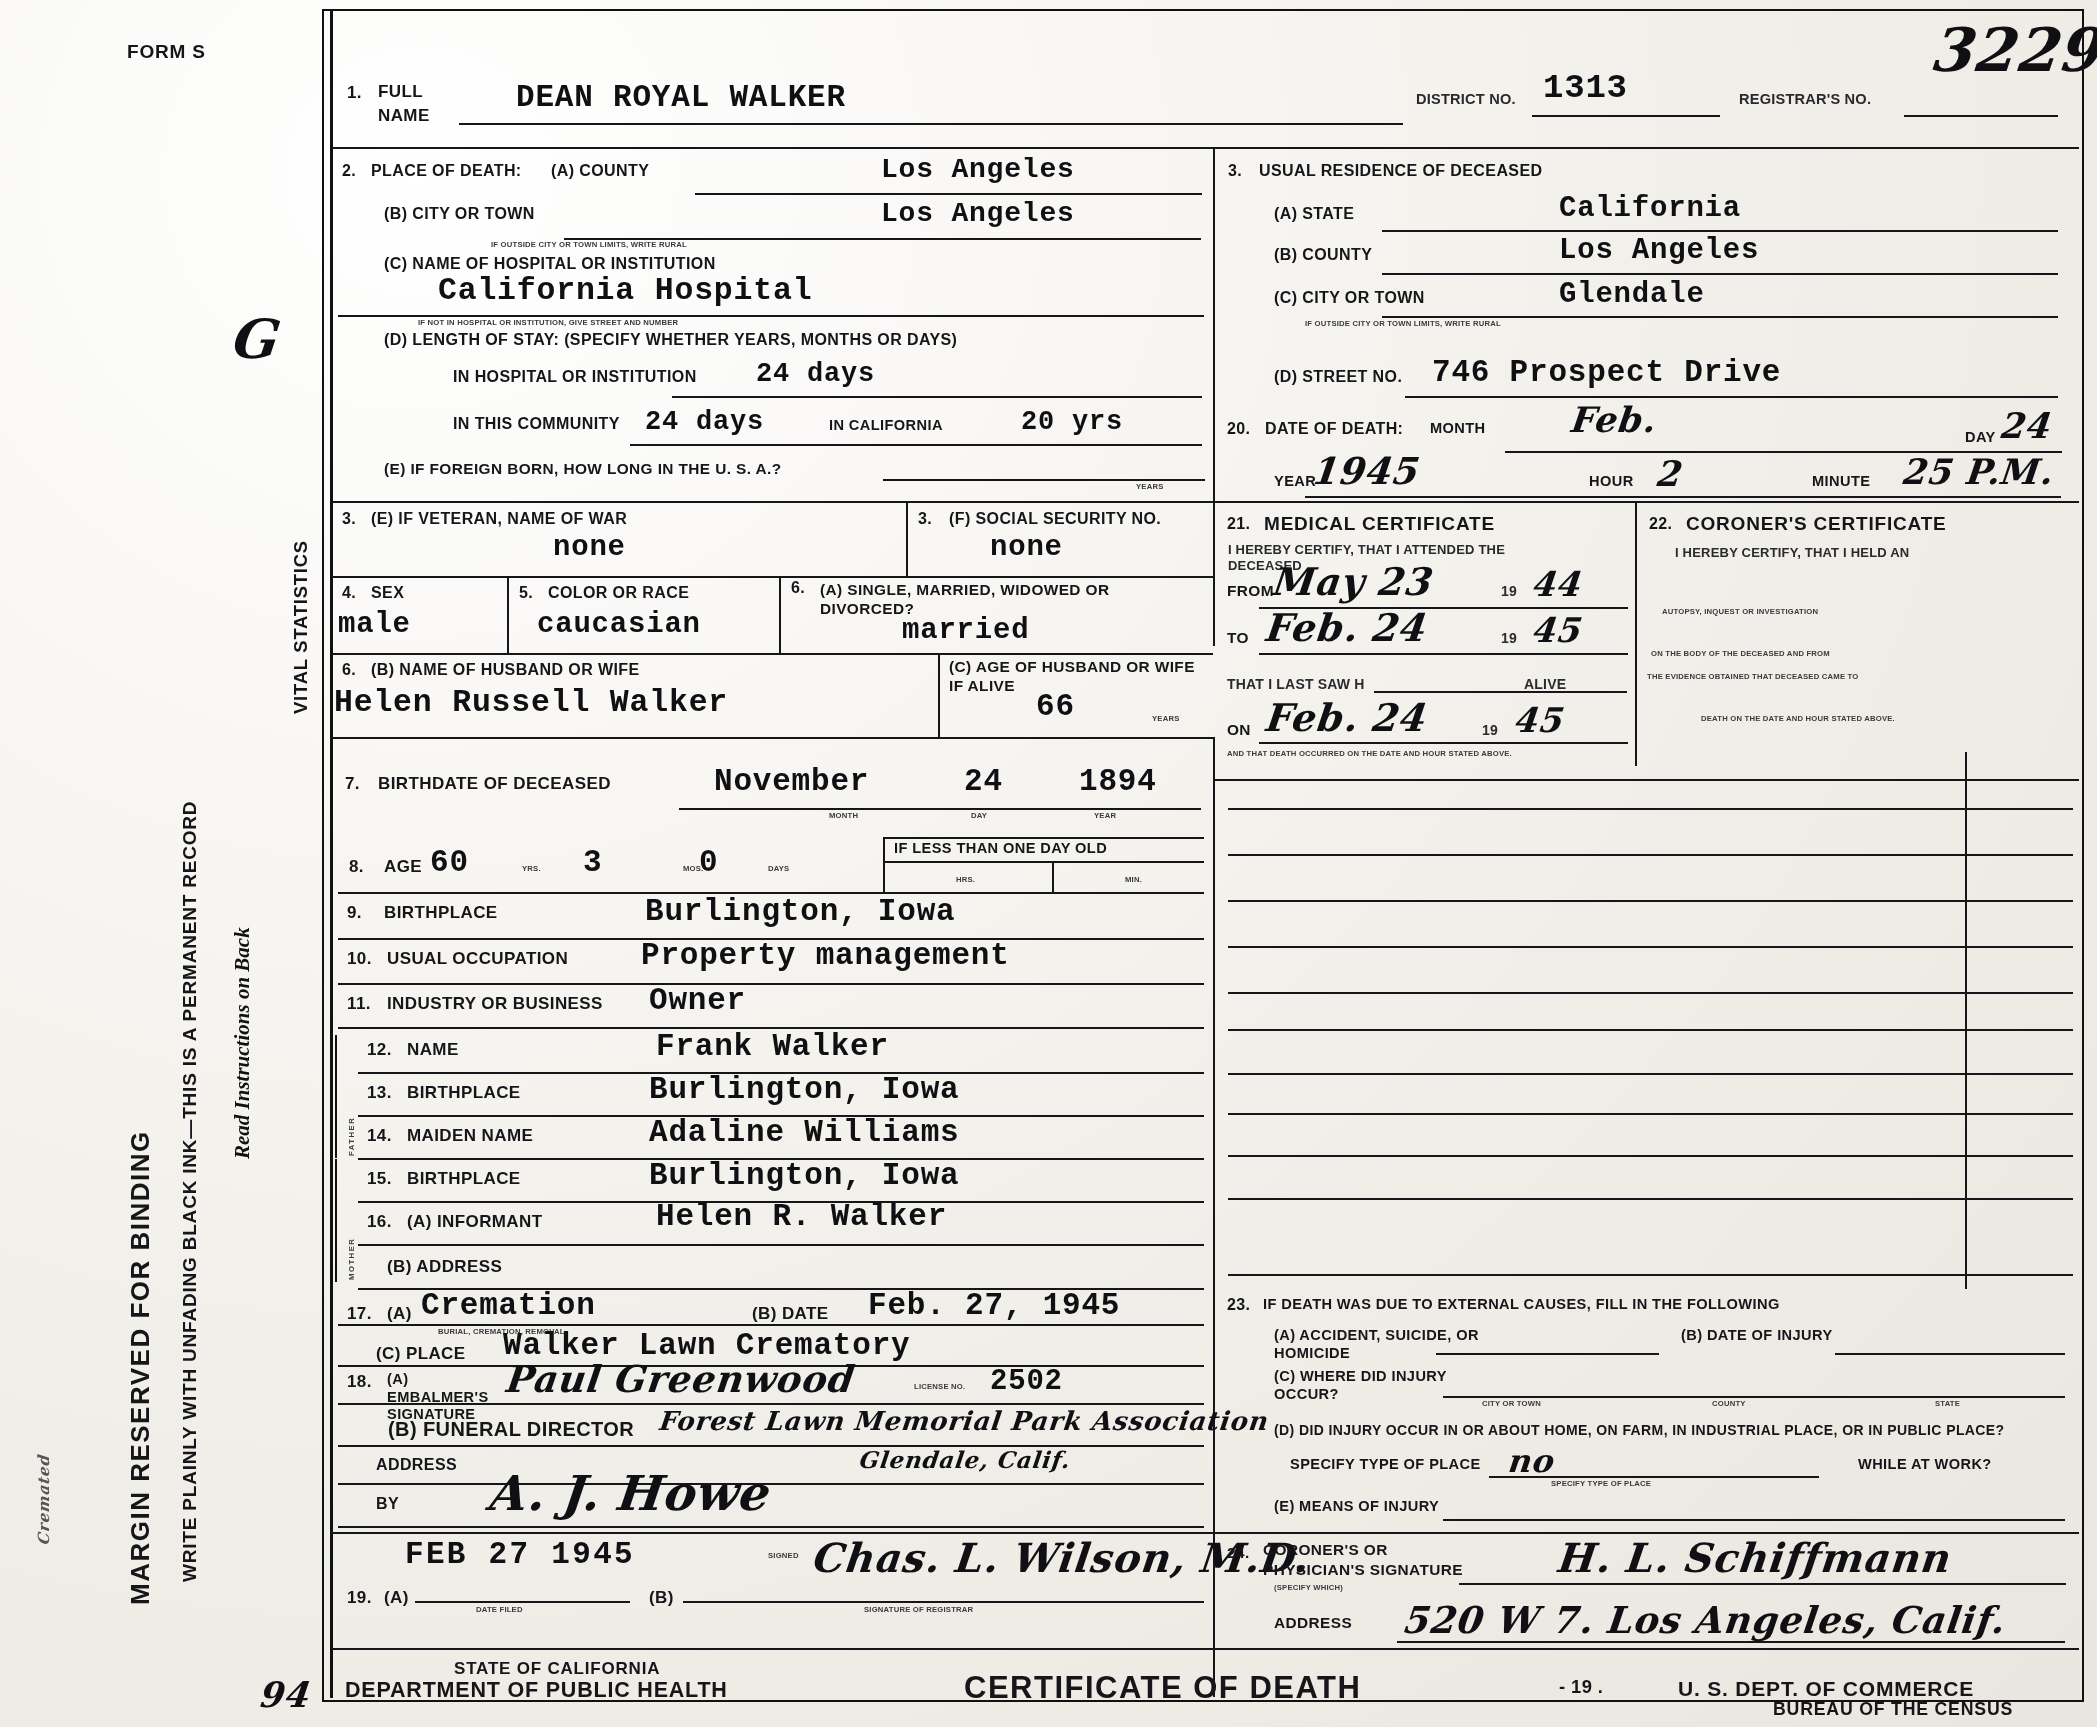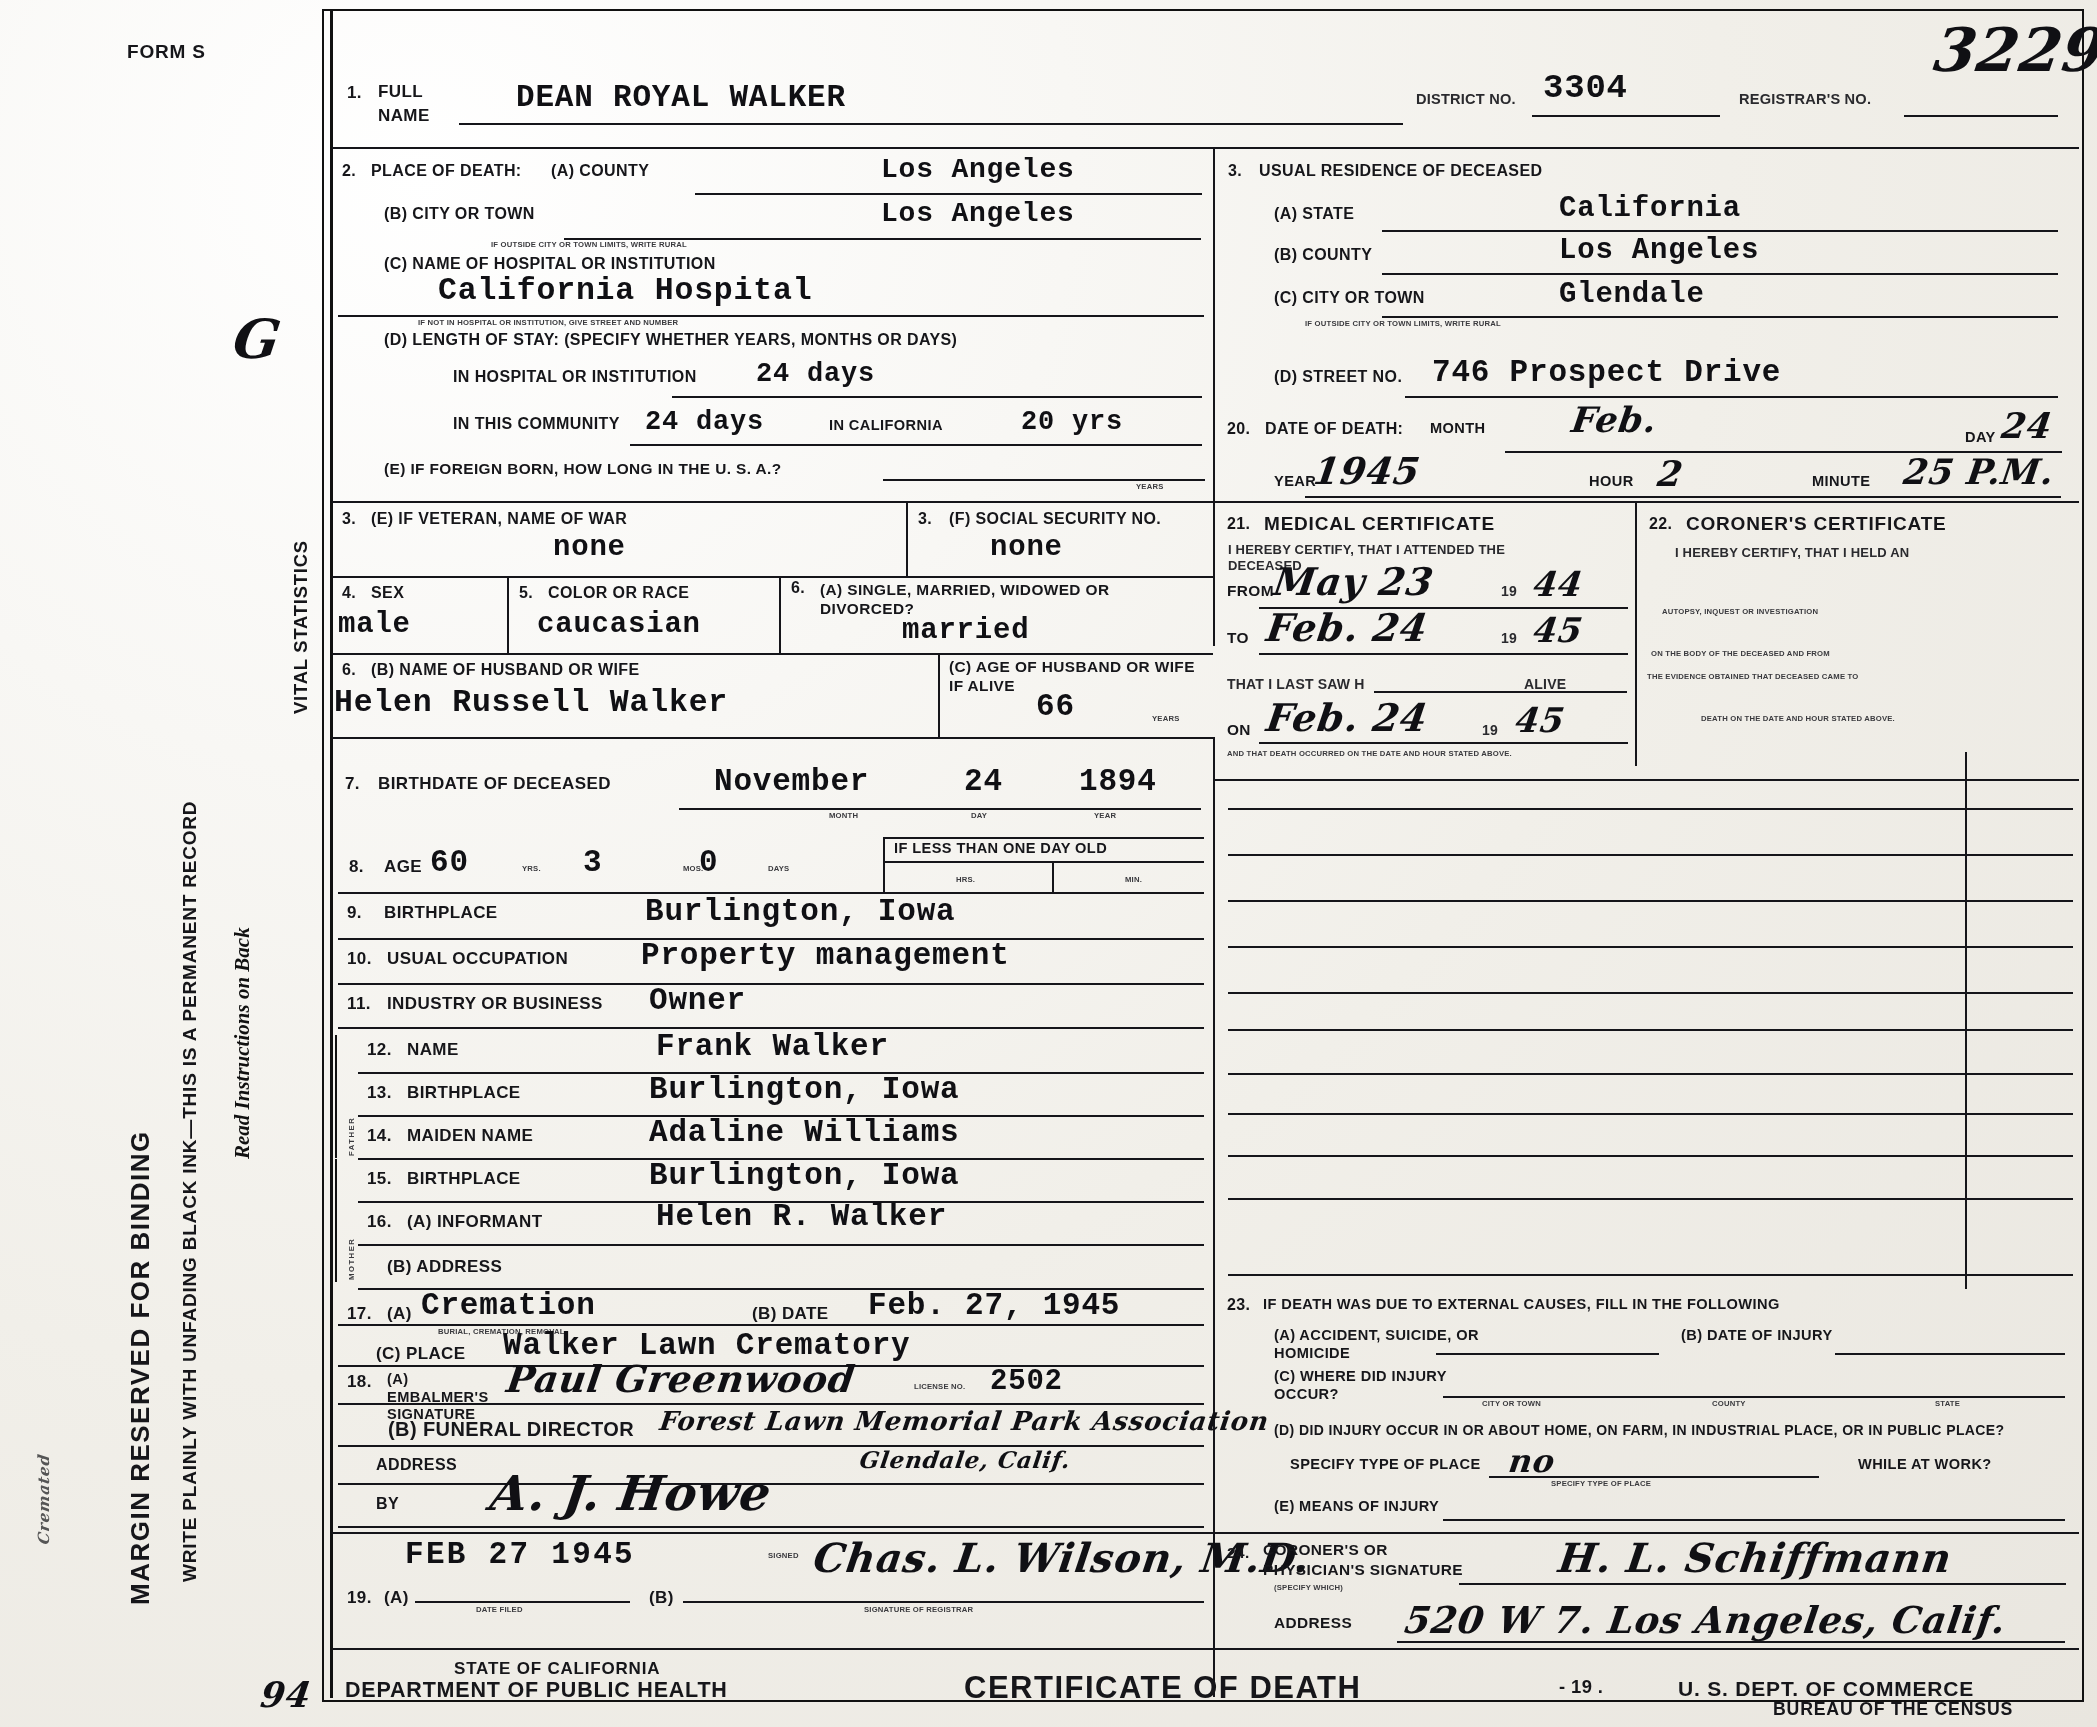--- a/index.html
+++ b/index.html
@@ -56,21 +56,21 @@
   <div class="lyr" style="left:322px;top:9.2px;width:1758px;height:1689px;border:2.3px solid #111;"></div>
   <div class="lyr vthick" style="left:330px;top:9.2px;height:1689px;"></div>
 
   <div class="lyr lbl" style="left:347px;top:84px;font-size:17px;"><span>1.</span></div>
   <div class="lyr lbl" style="left:378px;top:83px;font-size:17px;"><span>FULL</span></div>
   <div class="lyr lbl" style="left:378px;top:107px;font-size:17px;"><span>NAME</span></div>
   <div class="lyr tw" style="left:516px;top:80px;font-size:31px;"><span>DEAN ROYAL WALKER</span></div>
   <div class="lyr rule" style="left:459px;top:123px;width:944px;"></div>
 
   <div class="lyr tiny" style="left:1416px;top:91px;font-size:14.6px;"><span>District No.</span></div>
-  <div class="lyr tw" style="left:1543px;top:69px;font-size:34px;"><span>3304</span></div>
+  <div class="lyr tw" style="left:1543px;top:69px;font-size:34px;"><span>1313</span></div>
   <div class="lyr rule" style="left:1532px;top:115px;width:188px;"></div>
   <div class="lyr tiny" style="left:1739px;top:91px;font-size:14.6px;"><span>Registrar's No.</span></div>
   <div class="lyr rule" style="left:1904px;top:115px;width:154px;"></div>
   <div class="lyr hw" style="left:1935px;top:15.4px;font-size:60px;font-family:'DejaVu Serif',serif;"><span>3229</span></div>
 
   <div class="lyr rule" style="left:332px;top:147px;width:1747px;"></div>
 
   <div class="lyr vrule" style="left:1213px;top:147px;height:499px;"></div>
   <div class="lyr vrule" style="left:1213px;top:737px;height:960px;"></div>
 

